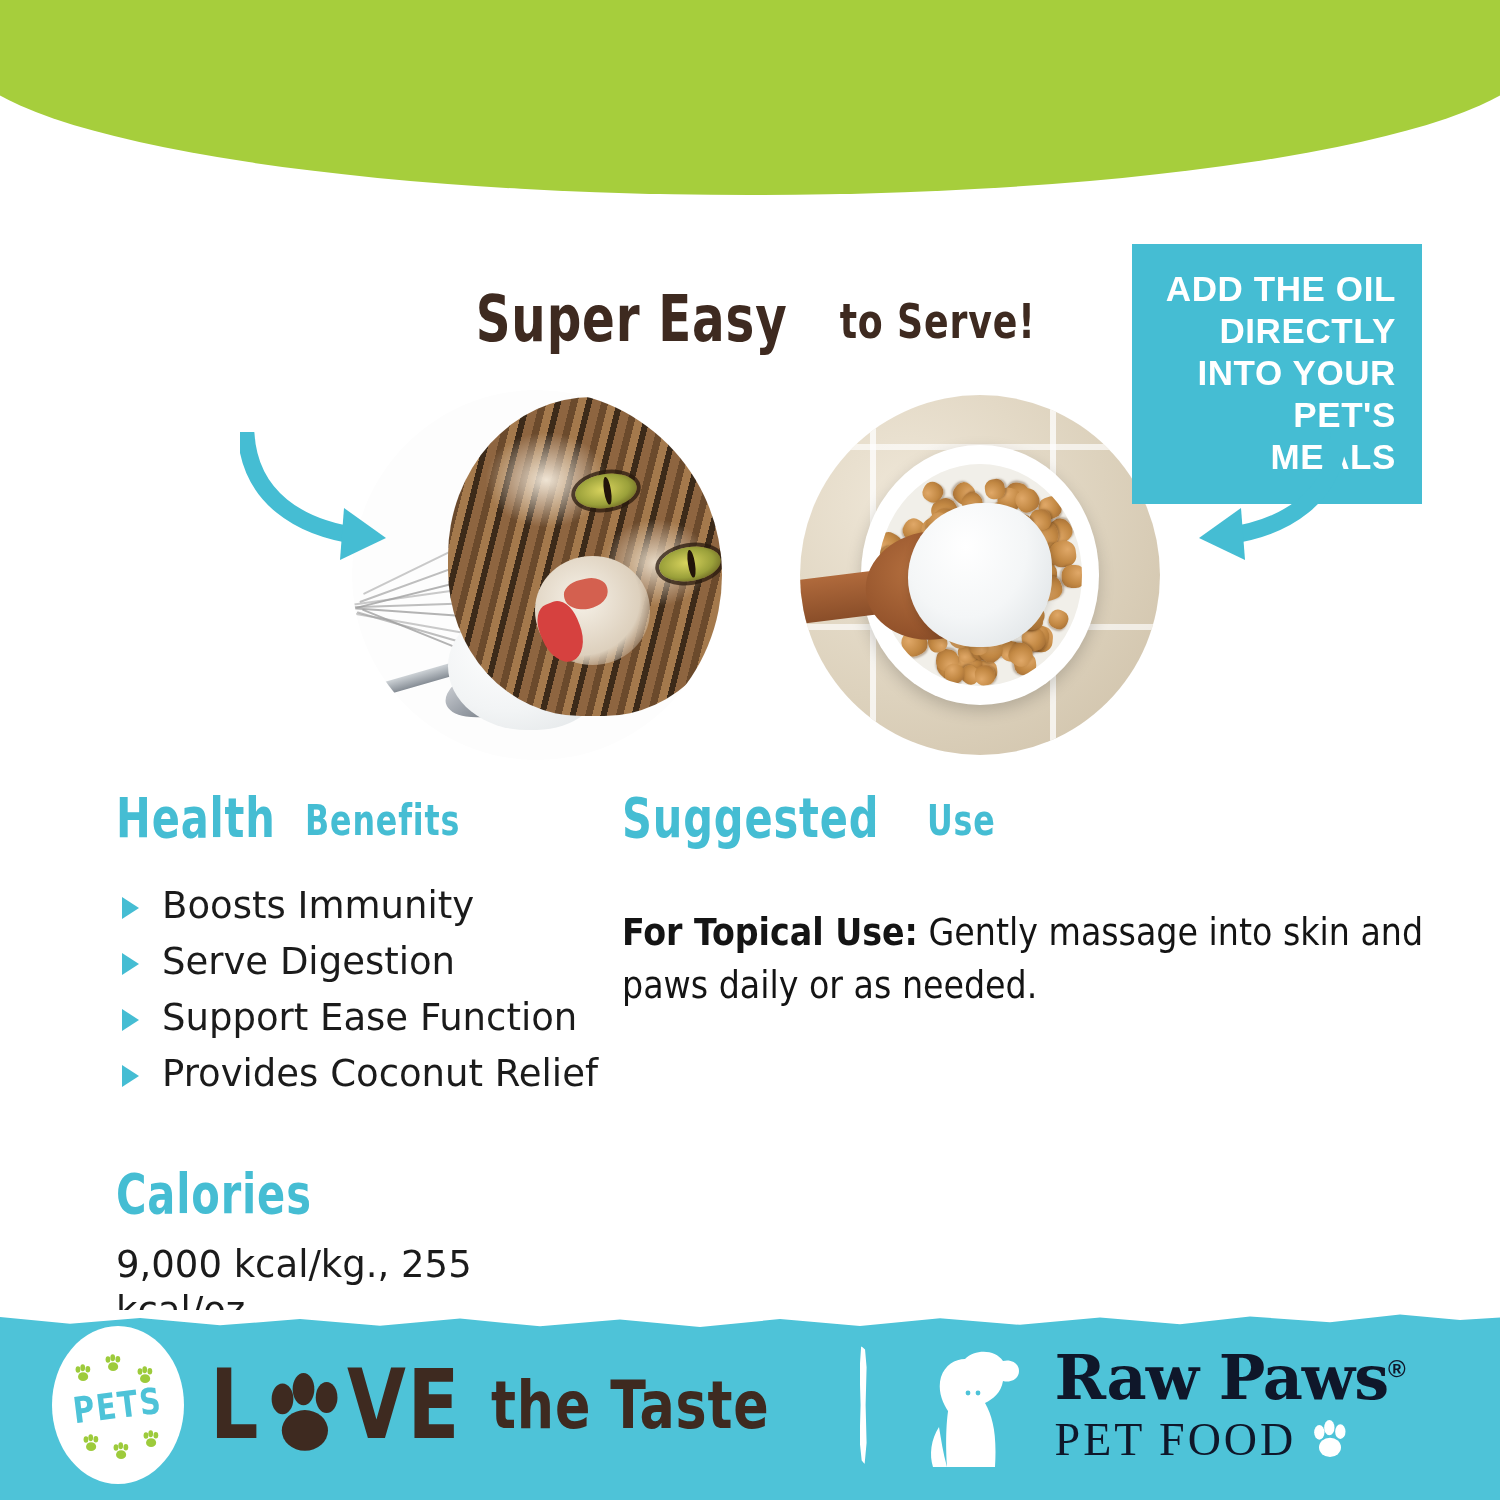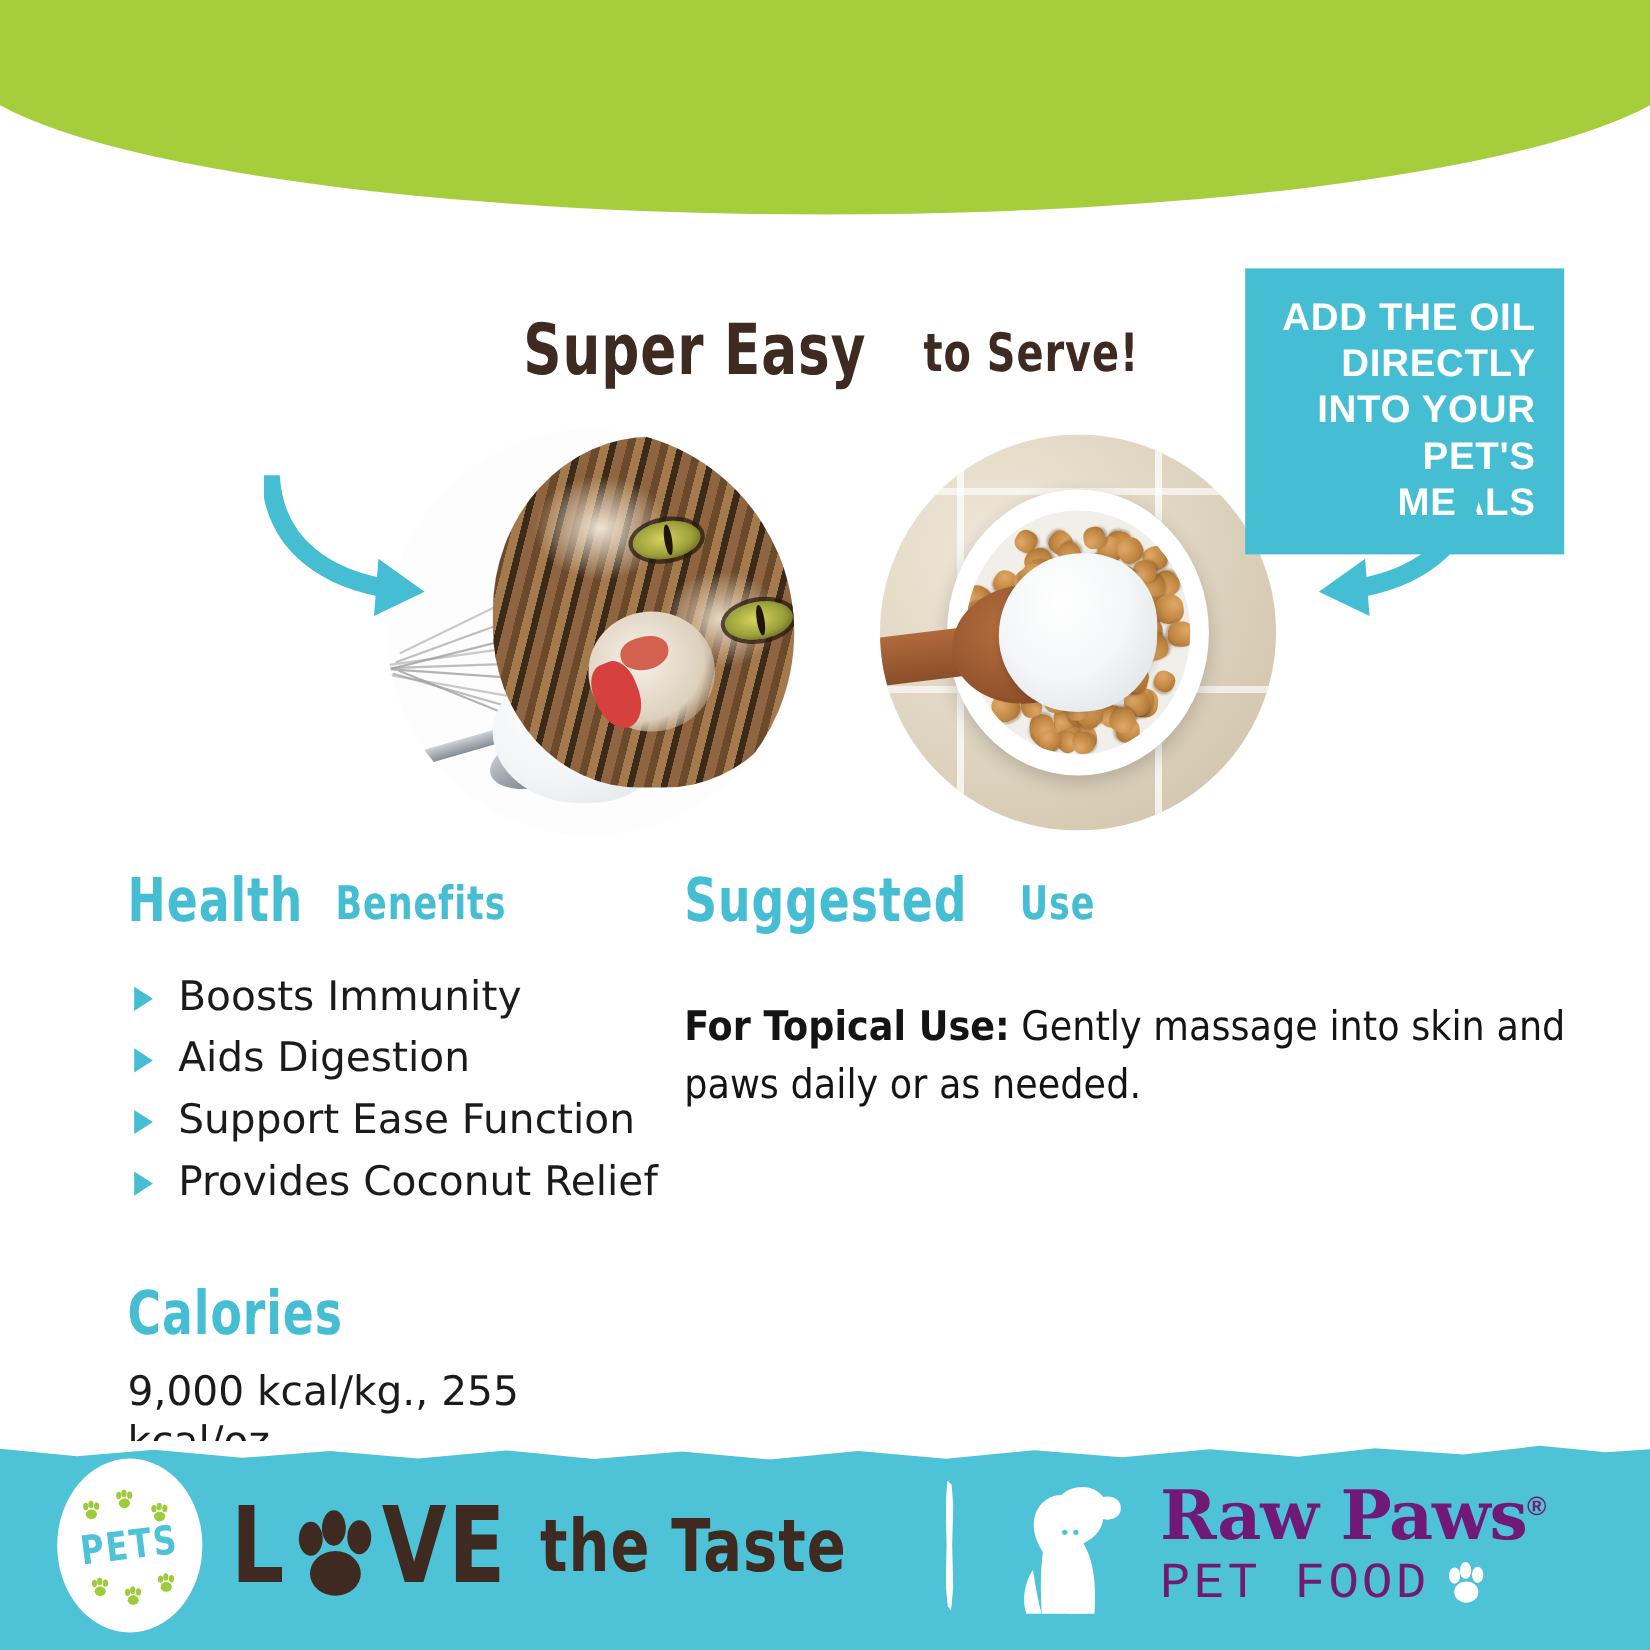--- a/index.html
+++ b/index.html
@@ -269,29 +269,29 @@
     transform:scaleX(0.88);transform-origin:left center;display:inline-block;
   }
   .paw-o{display:inline-block;width:84px;height:86px;position:relative;top:10px;margin:0 -2px;}
   .divider{
     width:7px;height:118px;background:#ffffff;border-radius:4px;
     margin:0 40px 0 52px;flex:0 0 auto;
     clip-path:polygon(22% 0,78% 3%,100% 18%,86% 50%,100% 82%,72% 100%,30% 97%,0 80%,14% 50%,0 20%);
   }
   .brand{display:flex;align-items:center;}
   .brand-mark{width:132px;height:140px;flex:0 0 auto;margin-right:16px;}
-  .brand-text{color:#701a75;line-height:1;}
+  .brand-text{color:#0f172a;line-height:1;}
   .brand-name{
     font-family:"DejaVu Serif","Liberation Serif",serif;
     font-weight:bold;font-size:62px;letter-spacing:-1px;position:relative;
   }
   .brand-reg{font-size:24px;vertical-align:super;font-family:"Liberation Sans",sans-serif;}
   .brand-sub{
     display:flex;align-items:center;
-    font-family:Liberation Mono, monospace;
+    font-family:Liberation Serif, serif;
     font-weight:normal;font-size:46px;letter-spacing:3px;margin-top:8px;
   }
   .brand-paw{width:42px;height:40px;margin-left:14px;}
 </style>
 </head>
 <body>
 
 <div id="page">
 
   <div class="header-band">
@@ -483,21 +483,21 @@
       <span class="sh-part sh-lg">Health</span>
       <span class="sh-part sh-sm">Benefits</span>
     </div>
     <ul class="benefits">
       <li>
         <span class="tri"></span>
         <span>Boosts Immunity</span>
       </li>
       <li>
         <span class="tri"></span>
-        <span>Aids Digestion</span>
+        <span>Serve Digestion</span>
       </li>
       <li>
         <span class="tri"></span>
         <span>Support Ease Function</span>
       </li>
       <li>
         <span class="tri"></span>
         <span>Provides Coconut Relief</span>
       </li>
     </ul>

